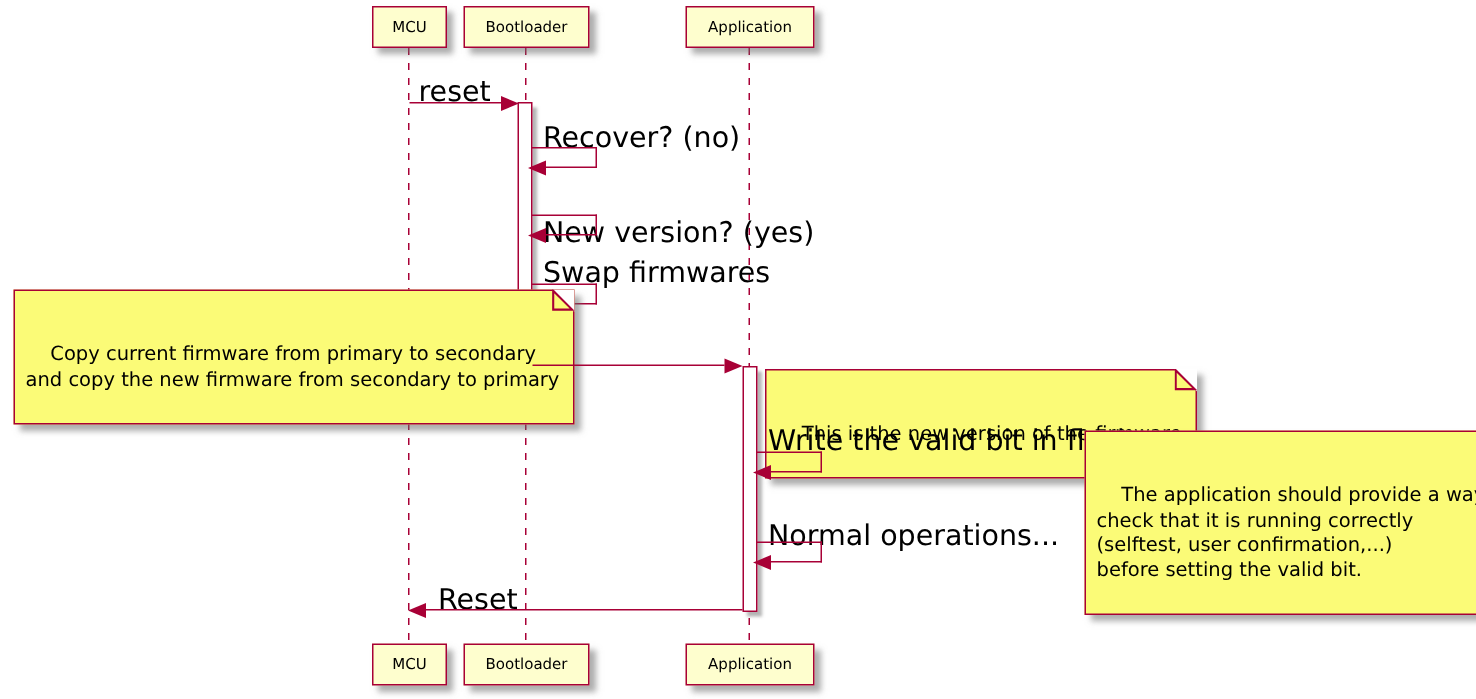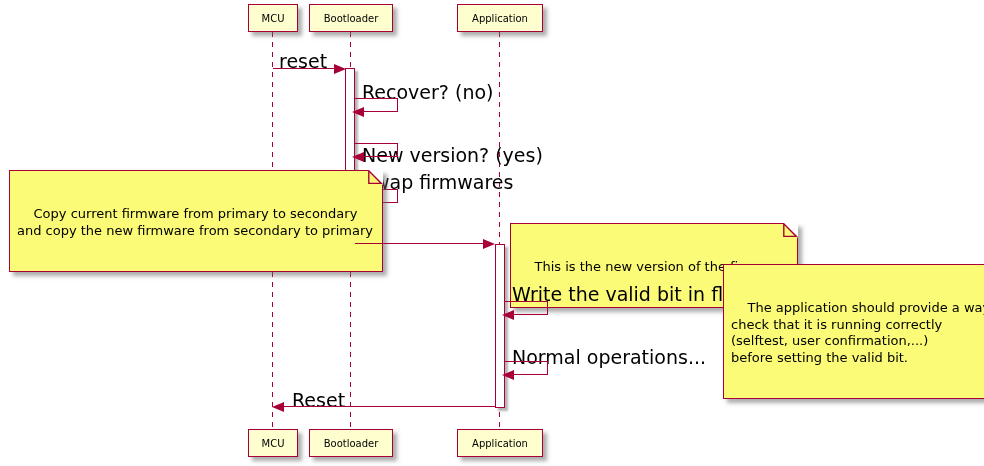--- a/index.html
+++ b/index.html
@@ -43,21 +43,22 @@
     position:absolute; width:44px; height:14px; box-sizing:border-box;
     border:1.6px solid var(--line,#A80036); border-left:none;
   }
   .self-arrow .head-l { left:-2px; bottom:-6px; }
   .note {
     position:absolute; box-sizing:border-box;
     background:var(--note-fill,#FBFB77);
     border:1.5px solid var(--line,#A80036);
     box-shadow:4px 4px 4px rgba(105,105,105,0.55);
     font-size:13px; line-height:16.5px; white-space:pre; color:var(--text,#000);
-    padding:2px 9px 15px 7px;
+    padding:2px 9px 3px 7px;
+    margin-top:23px;
   }
   .dogear { position:absolute; top:-1.5px; right:-1.5px; width:15px; height:15px; }
   .dogear .cover { fill:#ffffff; stroke:none; }
   .dogear .flap  { fill:var(--note-fill,#FBFB77); stroke:var(--line,#A80036); stroke-width:1.4; }
 </style>
 </head>
 <body>
 
 <div class="stage">
 

